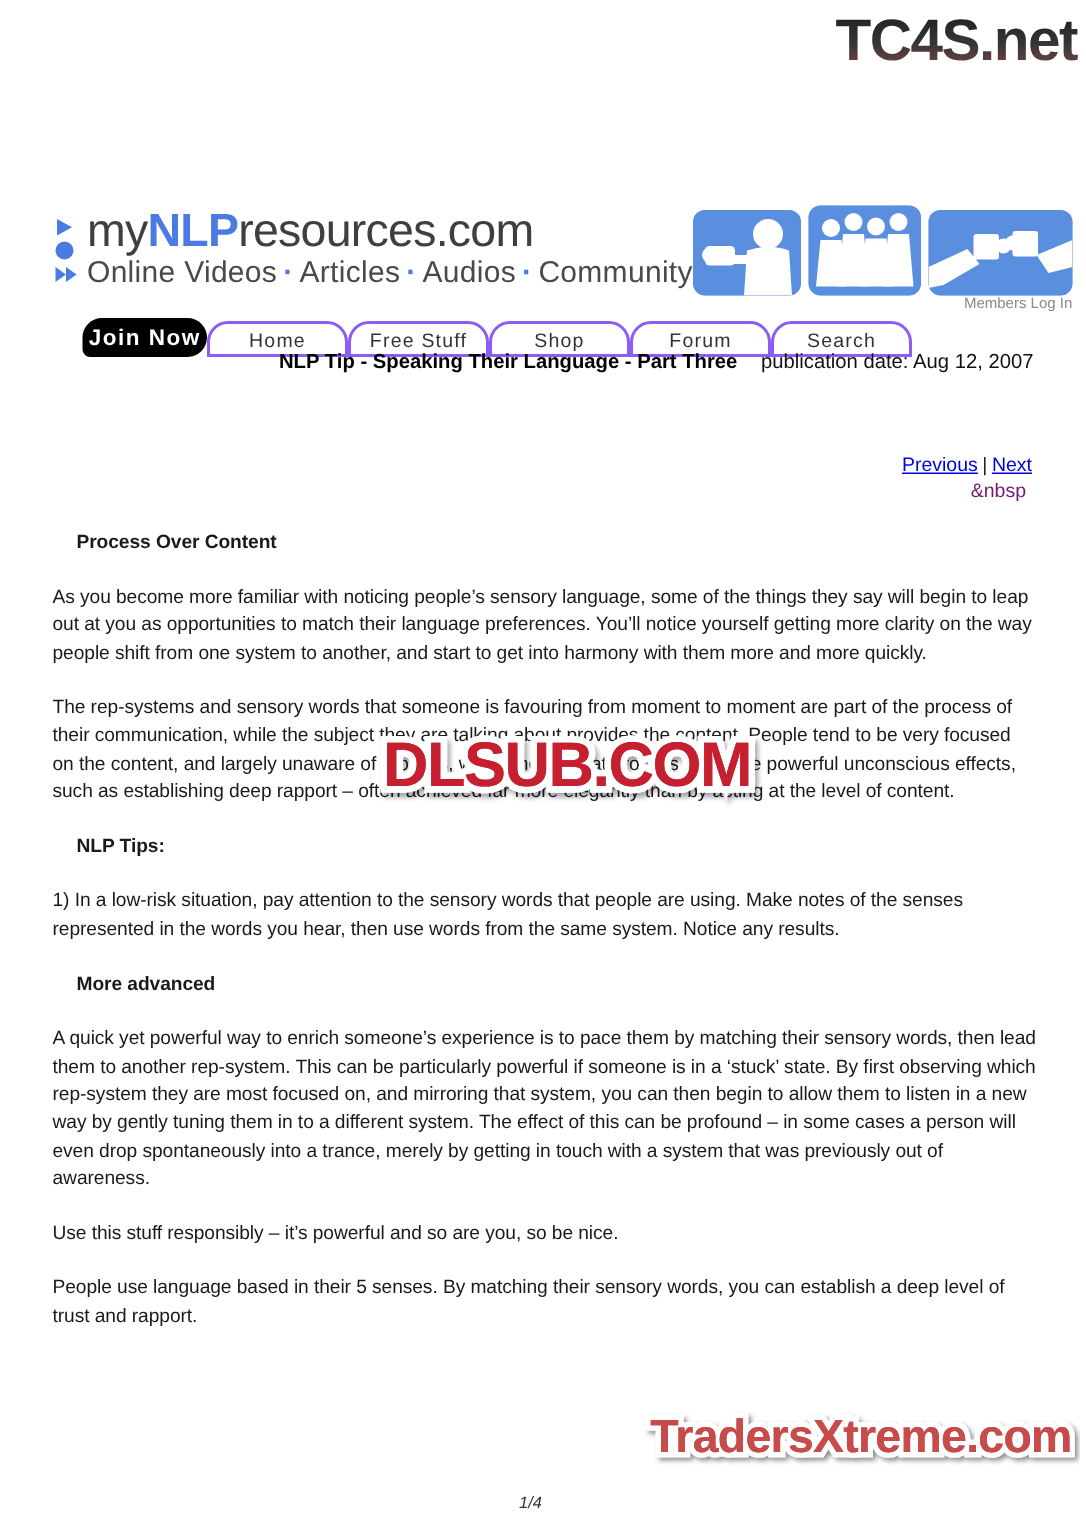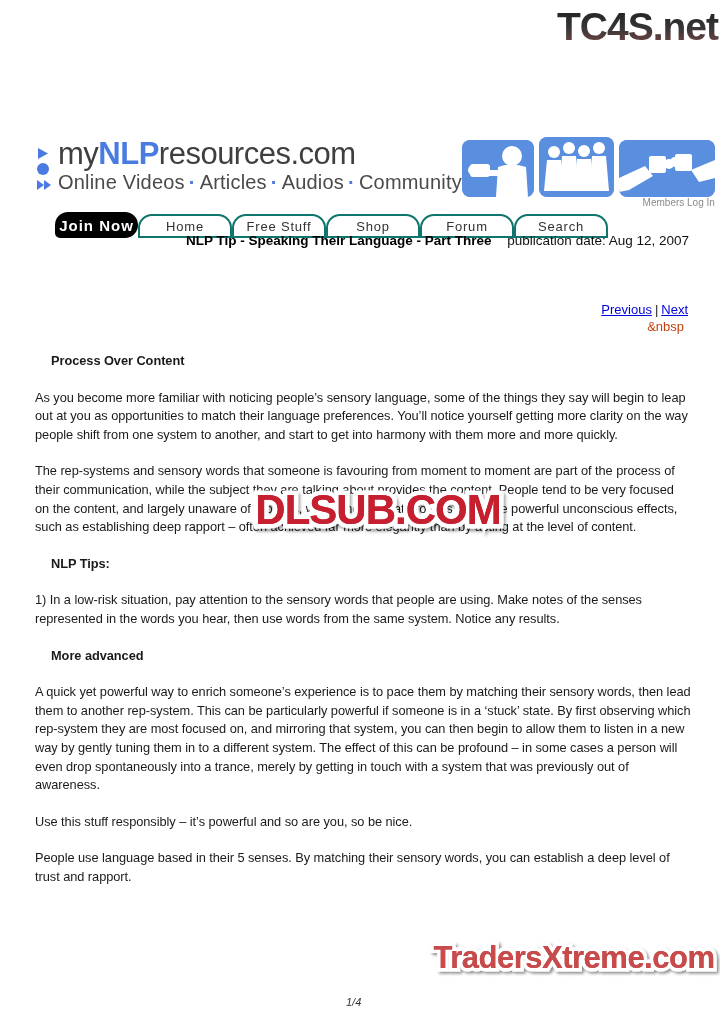--- a/index.html
+++ b/index.html
@@ -8,51 +8,51 @@
   .page { position:relative; width:724px; height:1024px; background:#fff; }
 
   
   .wm-top { position:absolute; top:2px; right:2px; }
   .wm-mid { position:absolute; top:477px; left:222px; }
   .wm-bot { position:absolute; top:934px; right:4px; }
 
   
   .header { position:absolute; top:137px; left:36px; width:652px;
     display:flex; justify-content:space-between; align-items:flex-start; }
-  .brand { display:flex; align-items:flex-end; }
+  .brand { display:flex; align-items:center; }
   .brand-icon { margin:6px 4px 0 0; }
   .wordmark { font-size:31px; letter-spacing:-0.5px; color:#3f3f3f; line-height:34px; white-space:nowrap; }
   .wordmark .hl { color:#4a7be0; font-weight:bold; }
   .tagline { font-size:20px; color:#4a4a4a; letter-spacing:0.2px; margin-top:0; white-space:nowrap; }
   .tagline .dot { color:#4a7be0; padding:0 4px; font-weight:bold; }
 
   .thumbs-wrap { display:flex; flex-direction:column; align-items:flex-end; }
   .thumbs { display:flex; align-items:flex-end; gap:5px; }
   .thumb { background:#5a8fdf; border-radius:8px; display:block; }
   .members { font-size:10px; color:#8a8a8a; margin-top:0; }
 
   
   .nav { position:absolute; top:212px; left:55px; display:flex; align-items:flex-end; }
   .join-btn { background:#000; color:#fff; font-weight:bold; font-size:15px; letter-spacing:1px;
     width:83px; height:26px; border-radius:13px 13px 13px 5px;
     display:flex; align-items:center; justify-content:center; }
-  .tab { width:94px; height:24px; border:2px solid #0f766e; border-radius:14px 14px 0 0;
+  .tab { width:94px; height:24px; border:2px solid #8b5cf6; border-radius:14px 14px 0 0;
     background:#fff; display:flex; align-items:center; justify-content:center;
     font-size:13px; color:#333; letter-spacing:0.8px; margin-left:0px; }
 
   
   .title-row { position:absolute; top:233px; left:186px; white-space:nowrap; font-size:13.5px; }
   .title-row .ttl { font-weight:bold; color:#000; }
   .title-row .pub { margin-left:12px; color:#111; }
 
   
   .pager { position:absolute; top:302px; right:36px; text-align:right; font-size:13px; }
   .pager a { color:#0000dd; text-decoration:underline; cursor:pointer; }
   .pager .sep { color:#222; padding:0 3px; }
-  .nbsp-line { margin-top:2px; color:#c2410c; padding-right:4px; }
+  .nbsp-line { margin-top:2px; color:#701a75; padding-right:4px; }
 
   
   .article { position:absolute; top:352px; left:35px; width:656px;
     font-size:12.8px; line-height:18.6px; color:#1a1a1a; letter-spacing:-0.05px; }
   .article h3 { font-size:12.8px; font-weight:bold; margin:0 0 18px 0;padding-left:16px; }
   .article p { margin:0 0 18px 0; }
   .indent { padding-left:5px; }
   .gap-top { margin-top:13px !important; }
 
   

